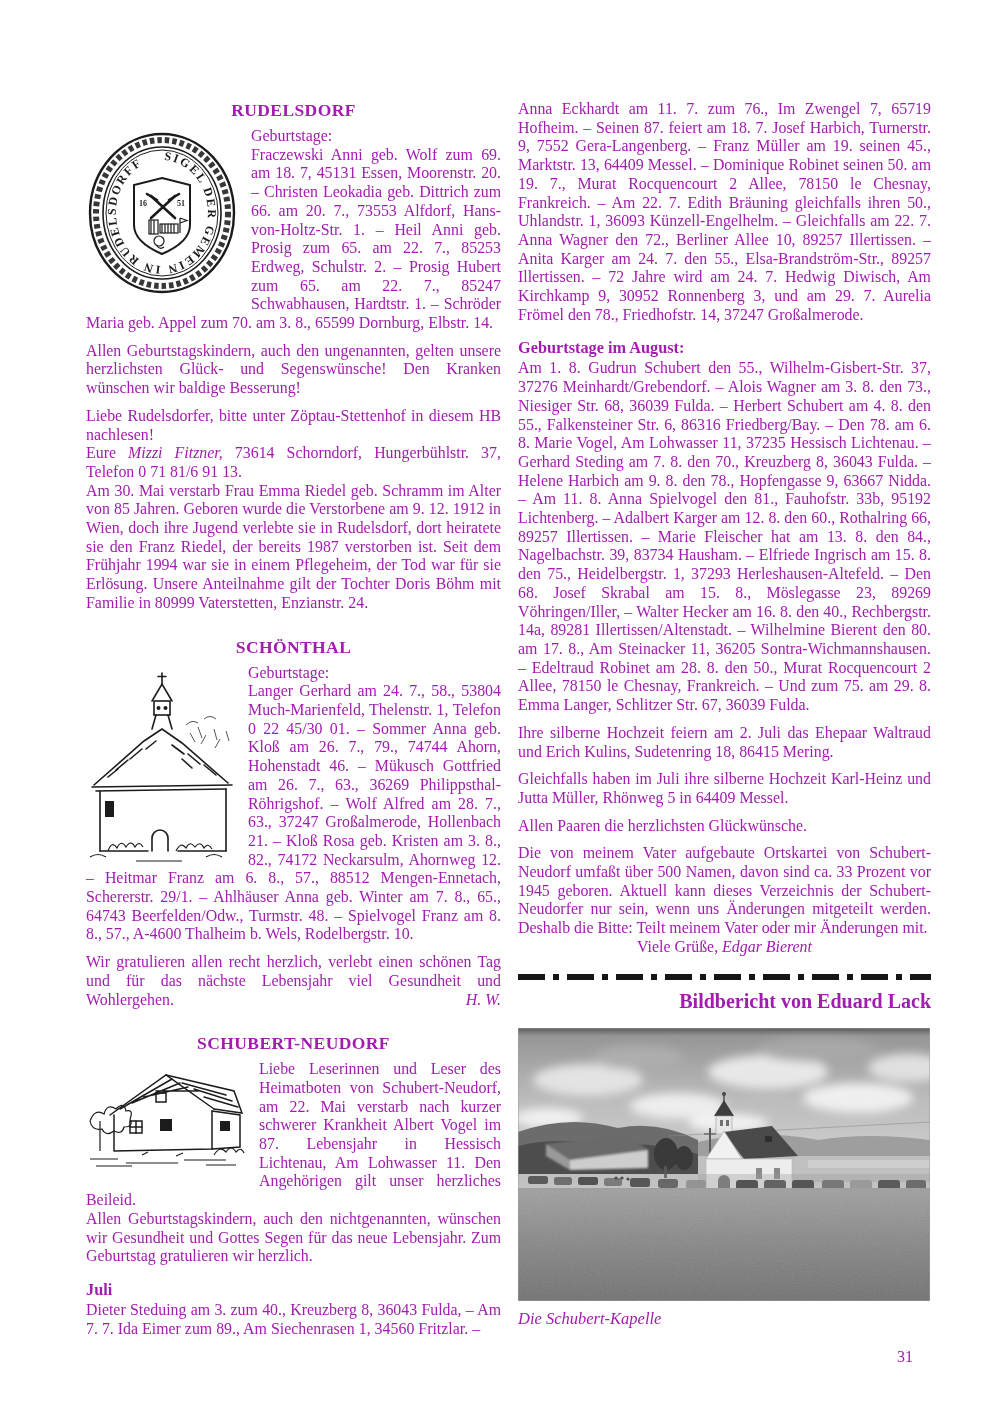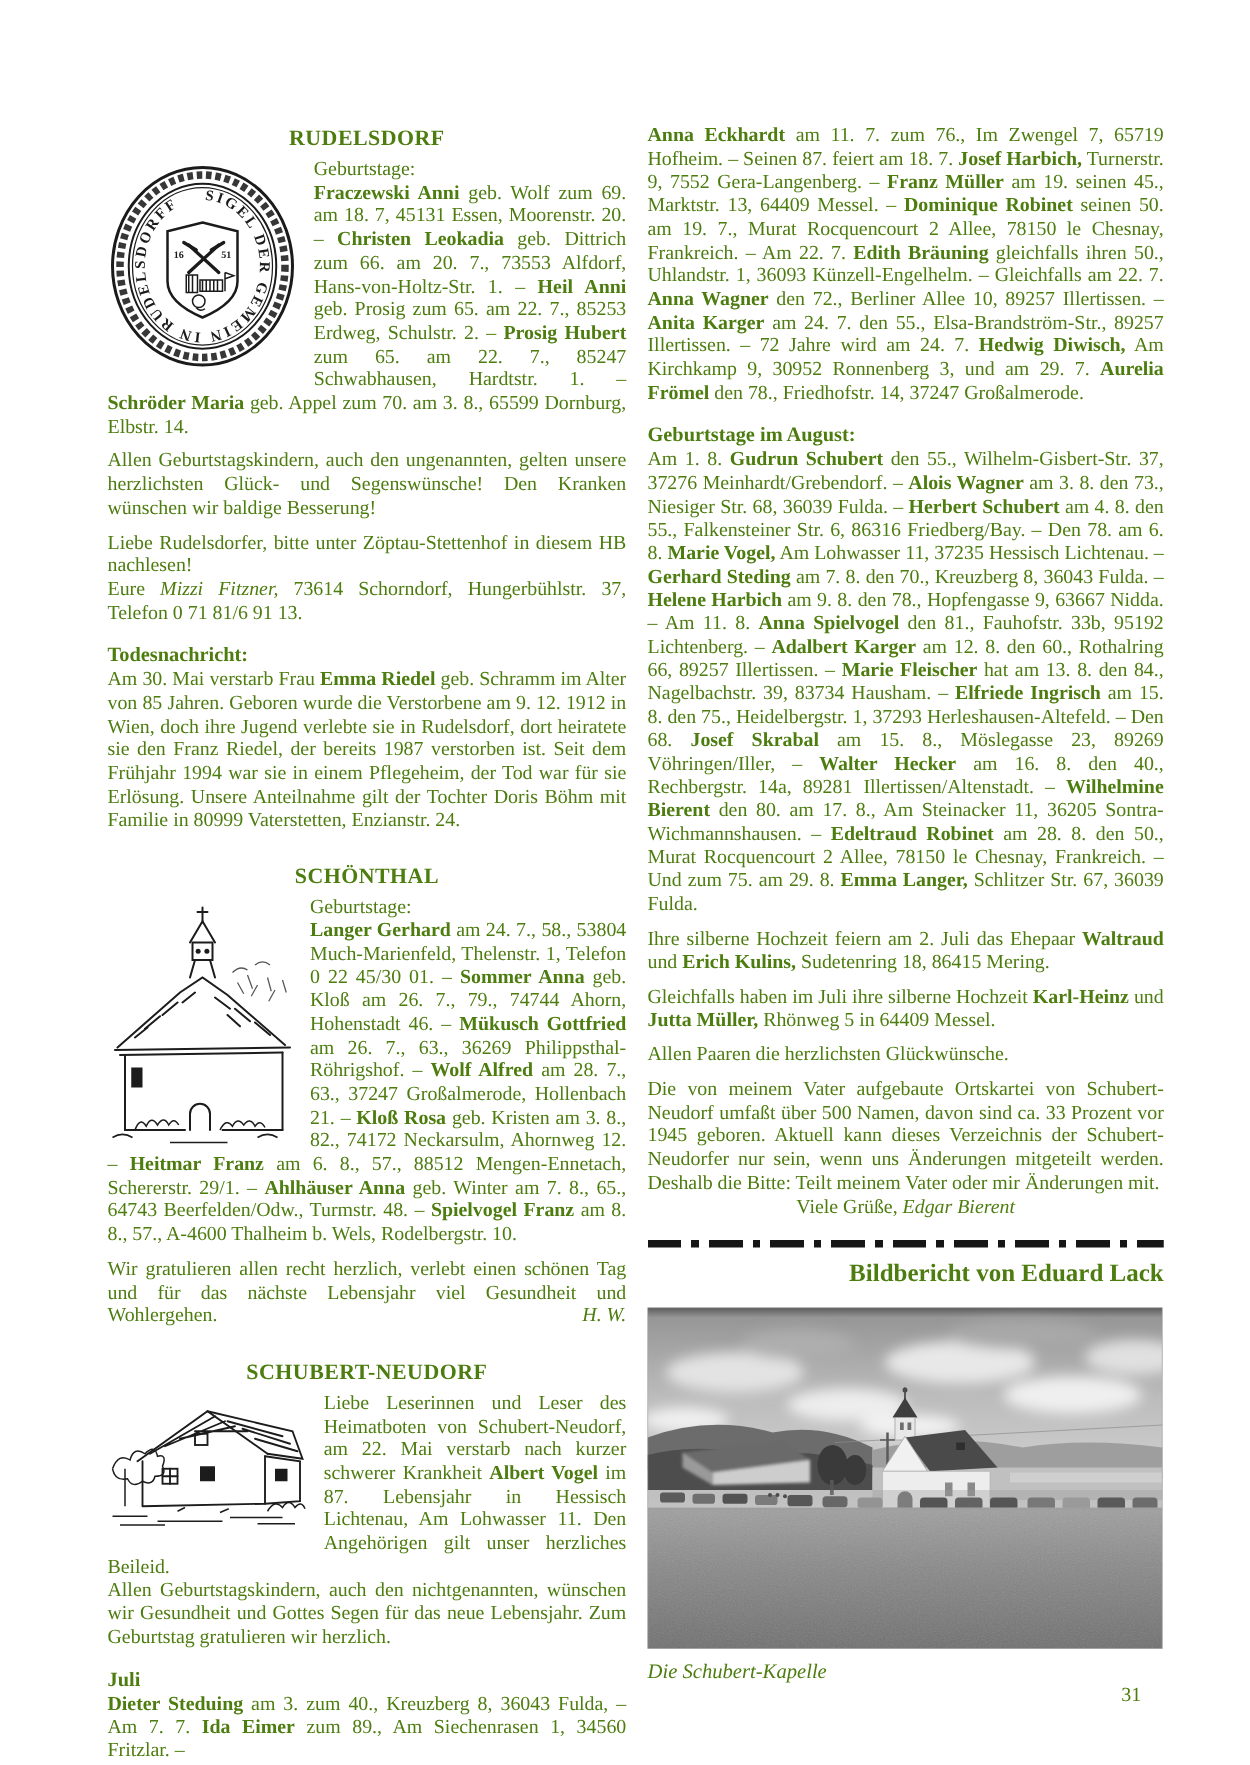--- a/index.html
+++ b/index.html
@@ -1,17 +1,17 @@
 <!DOCTYPE html>
 <html><head>
 <meta charset="utf-8">
 <style>
   html,body{margin:0;padding:0;background:#e8e8e8;}
   .page{position:relative;width:1000px;height:1412px;background:#ffffff;
-        font-family:"Liberation Serif", serif;color:#4d7c0f;overflow:hidden;}
+        font-family:"Liberation Serif", serif;color:#a21caf;overflow:hidden;}
   .col{position:absolute;top:100px;}
   .col-left{left:86px;width:415px;}
   .col-right{left:518px;width:413px;}
   p{margin:0;}
   .just{font-size:15.9px;line-height:18.7px;text-align:justify;}
   .label{font-size:15.9px;line-height:18.7px;}
   .mt9{margin-top:9px;}
   .sec-title{font-size:17.5px;font-weight:bold;text-align:center;margin:0 0 6px;letter-spacing:.4px;}
   .sec-title.sp{margin-top:24px;}
   .run-title{font-size:16.3px;font-weight:bold;margin:14px 0 1px;}
@@ -24,21 +24,21 @@
   .rel{position:relative;}
   .sig-right{position:absolute;right:0;bottom:0;font-style:italic;background:#fff;padding-left:8px;}
   .right-align{font-size:15.9px;line-height:18.7px;text-align:center;}
   .divider{height:6px;margin:17px 0 9px;
     background:repeating-linear-gradient(90deg,#161616 0 27px,transparent 27px 35px,#161616 35px 41px,transparent 41px 49px);}
   .photo-title{font-size:20px;font-weight:bold;text-align:right;margin:10px 0 15px;}
   .photo{display:block;width:412px;height:273px;}
   .caption{font-style:italic;font-size:16.5px;margin-top:8px;}
   .pagenum{position:absolute;left:897px;top:1348px;font-size:16px;}
   i{font-style:italic;}
-  b{font-weight:bold;}
+  b{font-weight:normal;}
   svg text{font-family:"Liberation Serif", serif;}
 </style>
 </head>
 <body>
 
 <div class="page">
 
   <div class="col col-left">
 
     <p class="sec-title">RUDELSDORF</p>
@@ -77,21 +77,20 @@
         </g>
       </svg>
       <p class="label">Geburtstage:</p>
       <p class="just"><b>Fraczewski Anni</b><span> geb. Wolf zum 69. am 18. 7, 45131 Essen, Moorenstr. 20. – </span><b>Christen Leokadia</b><span> geb. Dittrich zum 66. am 20. 7., 73553 Alfdorf, Hans-von-Holtz-Str. 1. – </span><b>Heil Anni</b><span> geb. Prosig zum 65. am 22. 7., 85253 Erdweg, Schulstr. 2. – </span><b>Prosig Hubert</b><span> zum 65. am 22. 7., 85247 Schwabhausen, Hardtstr. 1. – </span><b>Schröder Maria</b><span> geb. Appel zum 70. am 3. 8., 65599 Dornburg, Elbstr. 14.</span></p>
     </div>
 
     <p class="just mt9">Allen Geburtstagskindern, auch den ungenannten, gelten unsere herzlichsten Glück- und Segenswünsche! Den Kranken wünschen wir baldige Besserung!</p>
     <p class="just mt9">Liebe Rudelsdorfer, bitte unter Zöptau-Stettenhof in diesem HB nachlesen!</p>
     <p class="just"><span>Eure </span><i>Mizzi Fitzner,</i><span> 73614 Schorndorf, Hungerbühlstr. 37, Telefon 0 71 81/6 91 13.</span></p>
 
-    <p class="run-title">Todesnachricht:</p>
     <p class="just"><span>Am 30. Mai verstarb Frau </span><b>Emma Riedel</b><span> geb. Schramm im Alter von 85 Jahren. Geboren wurde die Verstorbene am 9. 12. 1912 in Wien, doch ihre Jugend verlebte sie in Rudelsdorf, dort heiratete sie den Franz Riedel, der bereits 1987 verstorben ist. Seit dem Frühjahr 1994 war sie in einem Pflegeheim, der Tod war für sie Erlösung. Unsere Anteilnahme gilt der Tochter Doris Böhm mit Familie in 80999 Vaterstetten, Enzianstr. 24.</span></p>
 
     <p class="sec-title sp">SCHÖNTHAL</p>
 
     <div class="wrapblock">
       <svg class="float-img church" viewBox="0 0 148 200">
         <g stroke="#1c1c1c" fill="none" stroke-width="1.6" stroke-linecap="round">
           <path d="M76 6 v12 M72 9.5 h8"></path>
           <path d="M66 34 L76 17 L86 34"></path>
           <rect x="68" y="34" width="16" height="14"></rect>

